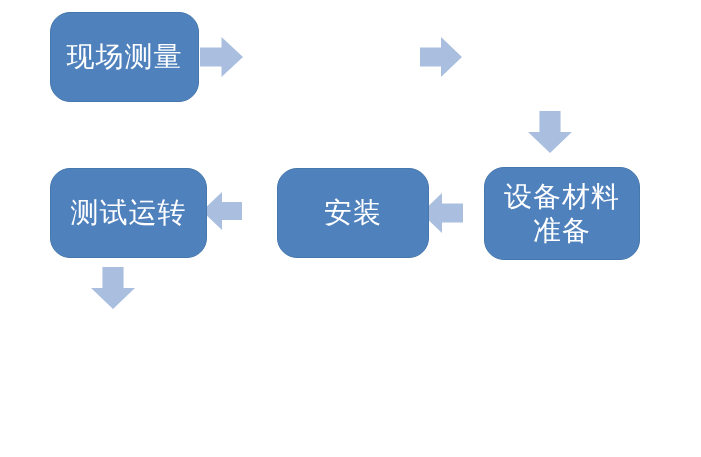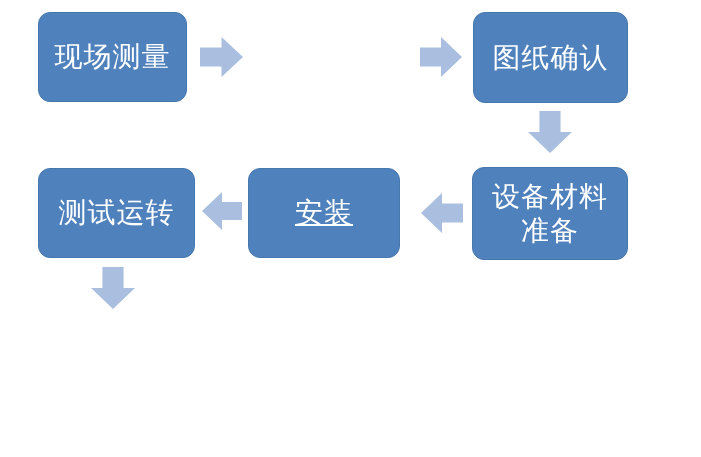--- a/index.html
+++ b/index.html
@@ -19,51 +19,52 @@
     position: relative;
     width: 701px;
     height: 457px;
     background: var(--bg);
     overflow: hidden;
   }
   .node {
     position: absolute;
     background: var(--node-fill);
     border: 1px solid var(--node-border);
-    border-radius: 12px;
+    border-radius: 20px;
     color: var(--node-text);
     display: flex;
     align-items: center;
     justify-content: center;
     text-align: center;
     font-size: 28px;
     line-height: 1.18;
     white-space: pre-line;
     box-sizing: border-box;
     letter-spacing: 1px;
+    margin-left: 12px;
   }
   .arrow {
     position: absolute;
     background: var(--arrow-fill);
   }
   .arrow.right {
     clip-path: polygon(0% 26%, 50% 26%, 50% 0%, 100% 50%, 50% 100%, 50% 74%, 0% 74%);
   }
   .arrow.left {
     clip-path: polygon(100% 26%, 50% 26%, 50% 0%, 0% 50%, 50% 100%, 50% 74%, 100% 74%);
   }
   .arrow.down {
     clip-path: polygon(26% 0%, 74% 0%, 74% 50%, 100% 50%, 50% 100%, 0% 50%, 26% 50%);
   }
   
   #n1 { left: 38px;  top: 12px;  width: 149px; height: 90px; }
   #n2 { left: 257px; top: 12px;  width: 149px; height: 90px; }
   #n3 { left: 473px; top: 12px;  width: 155px; height: 91px; }
   #n4 { left: 472px; top: 167px; width: 156px; height: 93px; }
-  #n5 { left: 248px; top: 168px; width: 152px; height: 90px; text-decoration: underline; }
+  #n5 { left: 265px; top: 168px; width: 152px; height: 90px; }
   #n6 { left: 38px;  top: 168px; width: 157px; height: 90px; }
   #n7 { left: 36px;  top: 322px; width: 152px; height: 93px; }
 
   #a1 { left: 200px; top: 37px;  width: 43px; height: 40px; }
   #a2 { left: 420px; top: 37px;  width: 42px; height: 40px; }
   #a3 { left: 528px; top: 111px; width: 44px; height: 42px; }
   #a4 { left: 421px; top: 193px; width: 42px; height: 40px; }
   #a5 { left: 202px; top: 192px; width: 40px; height: 38px; }
   #a6 { left: 91px;  top: 267px; width: 44px; height: 42px; }
 </style>
@@ -72,21 +73,20 @@
 
 <div class="canvas">
 
   <div class="node" id="n1">现场测量</div>
 
   <div class="arrow right" id="a1"></div>
 
 
   <div class="arrow right" id="a2"></div>
 
-  <div class="node" id="n3">图纸确认</div>
 
   <div class="arrow down" id="a3"></div>
 
   <div class="node" id="n4">设备材料
 准备</div>
 
   <div class="arrow left" id="a4"></div>
 
   <div class="node" id="n5">安装</div>
 

